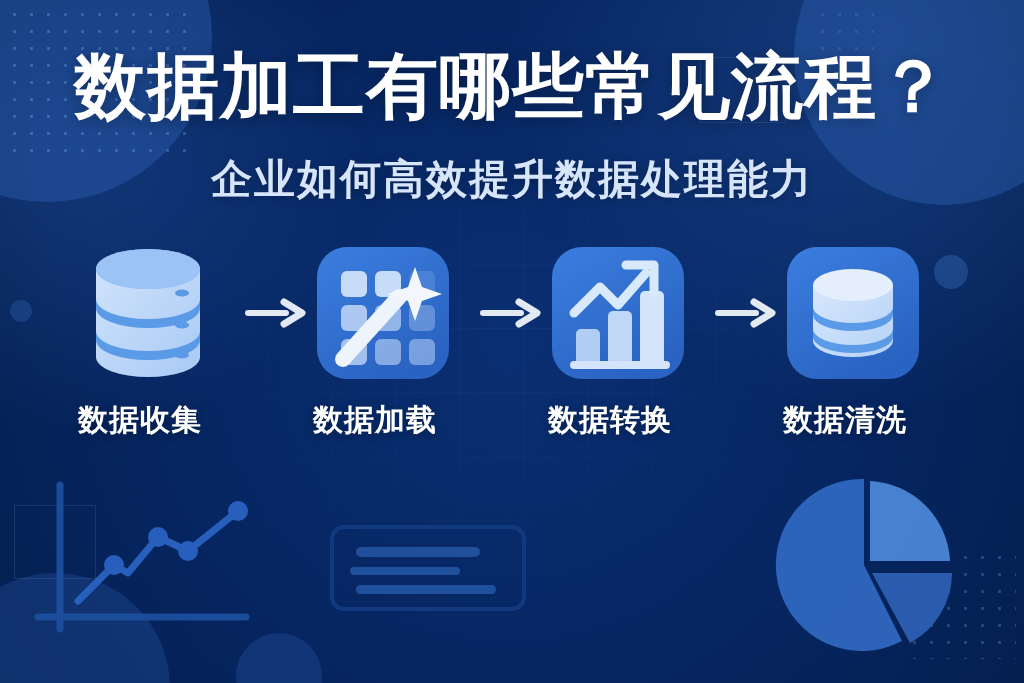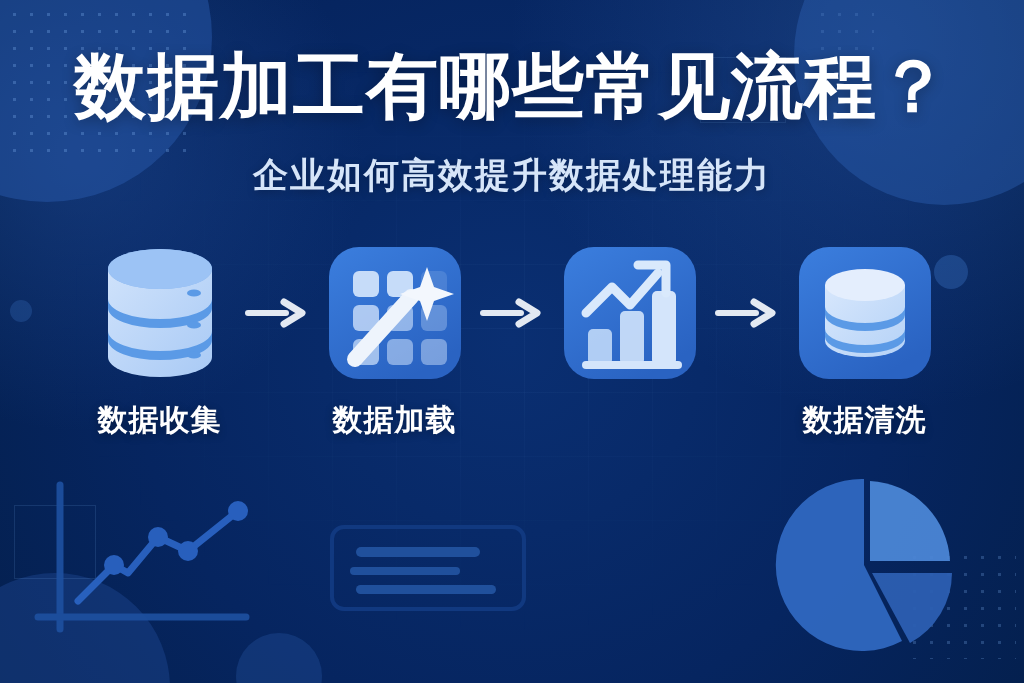--- a/index.html
+++ b/index.html
@@ -62,40 +62,40 @@
     font-size:72px;
     line-height:1.02;
     font-weight:bold;
     color:#ffffff;
     letter-spacing:1px;
     text-shadow:0 3px 14px rgba(0,0,0,0.30);
   }
   .subheadline {
     position:absolute; left:0; right:0; top:152px;
     text-align:center;
-    font-size:35px;
+    font-size:41px;
     font-weight:bold;
     color:#d6e5f9;
     letter-spacing:2px;
     text-shadow:0 2px 9px rgba(0,0,0,0.26);
   }
 
   
   #pipeline {
     position:absolute;
     left:78px; right:78px;
     top:242px;
     height:215px;
     display:flex;
     align-items:flex-start;
     justify-content:space-between;
   }
   .step {
     width:170px;
-    display:flex; flex-direction:column; align-items:center;
+    display:flex; flex-direction:column; 
   }
   .step-art {
     width:140px; height:142px;
     display:flex; align-items:center; justify-content:center;
   }
   .step-label {
     margin-top:16px;
     font-size:30px;
     font-weight:bold;
     color:#ffffff;
@@ -224,20 +224,21 @@
           <rect x="28" y="86" width="24" height="36" rx="5" fill="#bcd6f7" opacity="0.92"></rect>
           <rect x="60" y="68" width="24" height="54" rx="5" fill="#c8ddf9" opacity="0.95"></rect>
           <rect x="92" y="48" width="24" height="74" rx="5" fill="#d4e5fb"></rect>
 
           <rect x="22" y="118" width="100" height="8" rx="4" fill="#d4e5fb"></rect>
 
           <polyline points="26,70 52,44 70,62 98,30" fill="none" stroke="#d9e9fc" stroke-width="9" stroke-linecap="round" stroke-linejoin="round"></polyline>
           <path d="M78 22 L106 22 L106 50" fill="none" stroke="#d9e9fc" stroke-width="9" stroke-linecap="round" stroke-linejoin="round"></path>
         </svg>
       </div>
+      <div class="step-label">数据转换</div>
     </div>
 
     <div class="arrow">
       <svg width="66" height="30" viewBox="0 0 66 30" aria-hidden="true">
         <rect x="1" y="12" width="44" height="6" rx="3" fill="#e3e9f2"></rect>
         <path d="M40 4 L58 15 L40 26" fill="none" stroke="#e3e9f2" stroke-width="7" stroke-linecap="round" stroke-linejoin="round"></path>
       </svg>
     </div>
 
     <div class="step">

